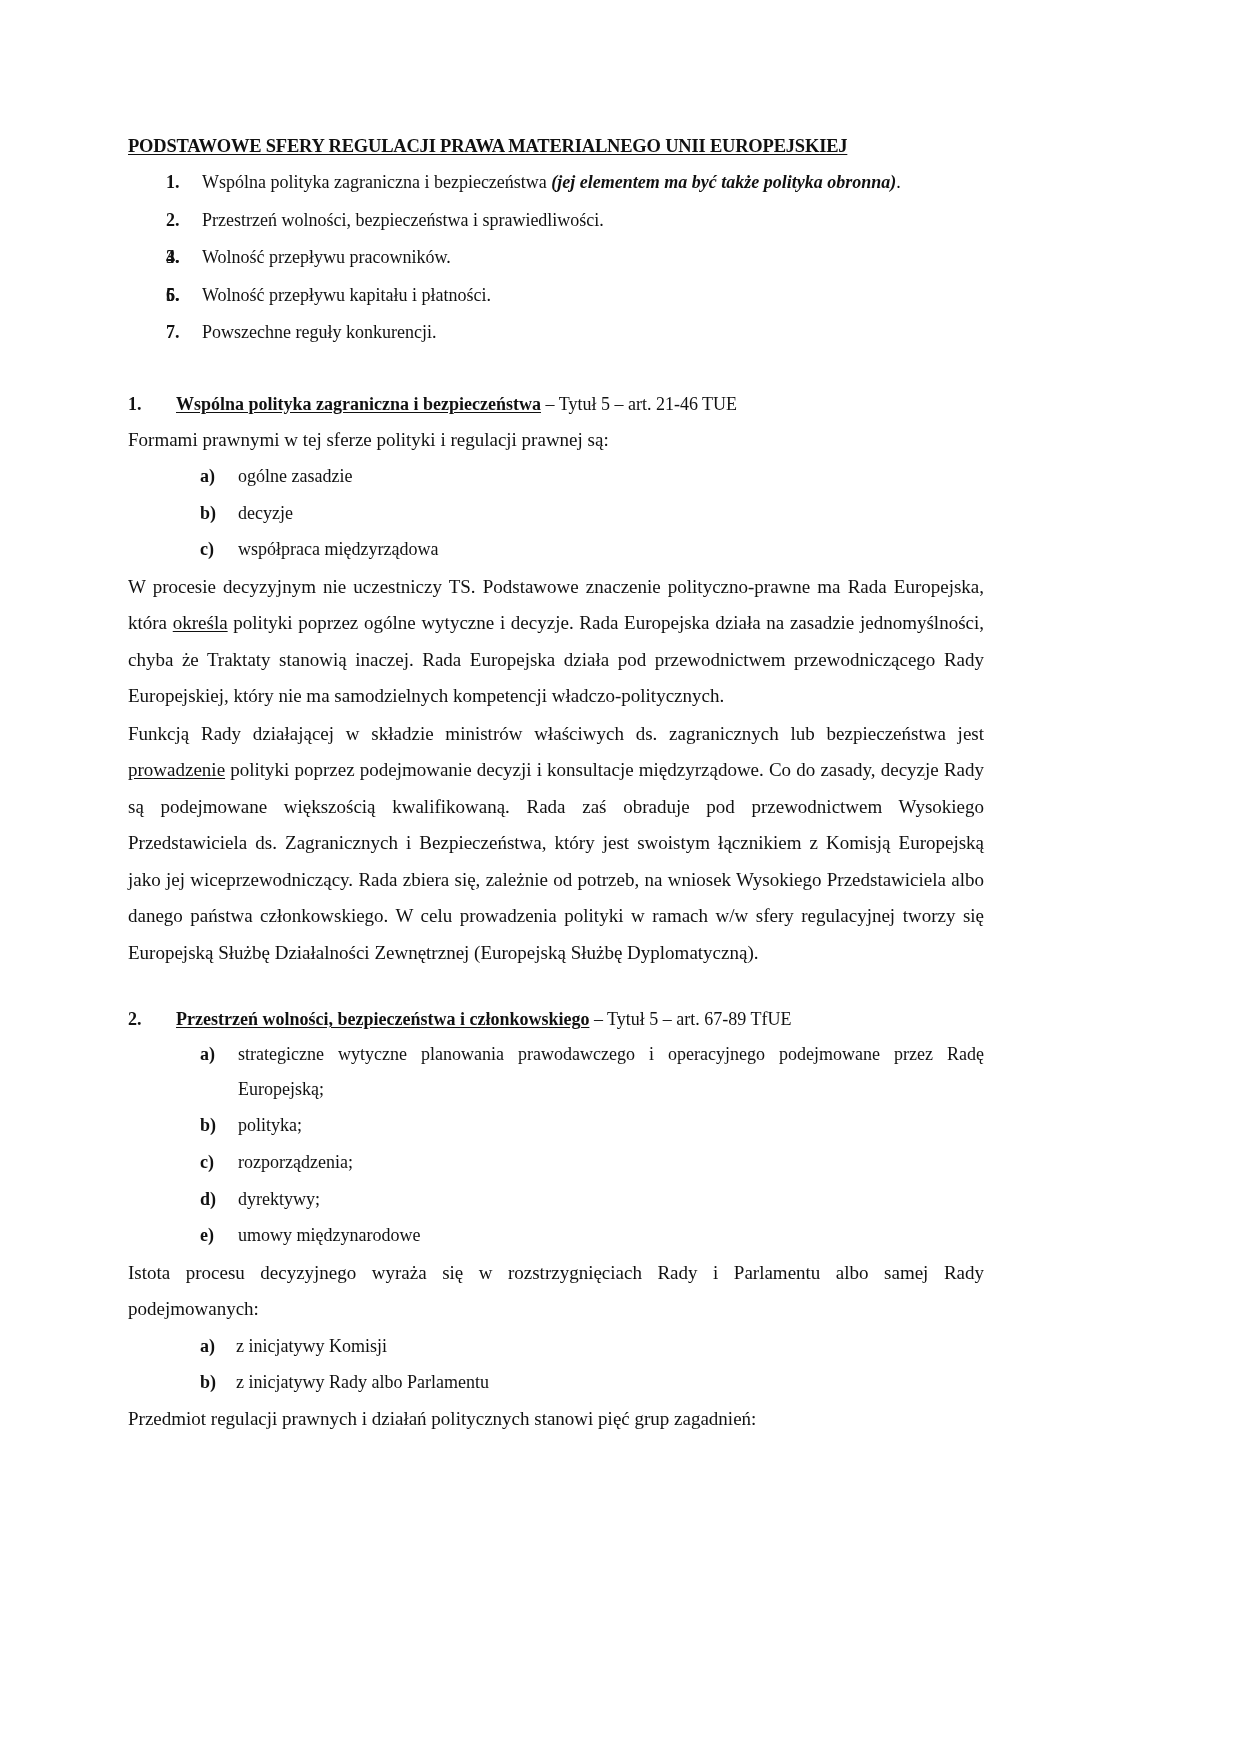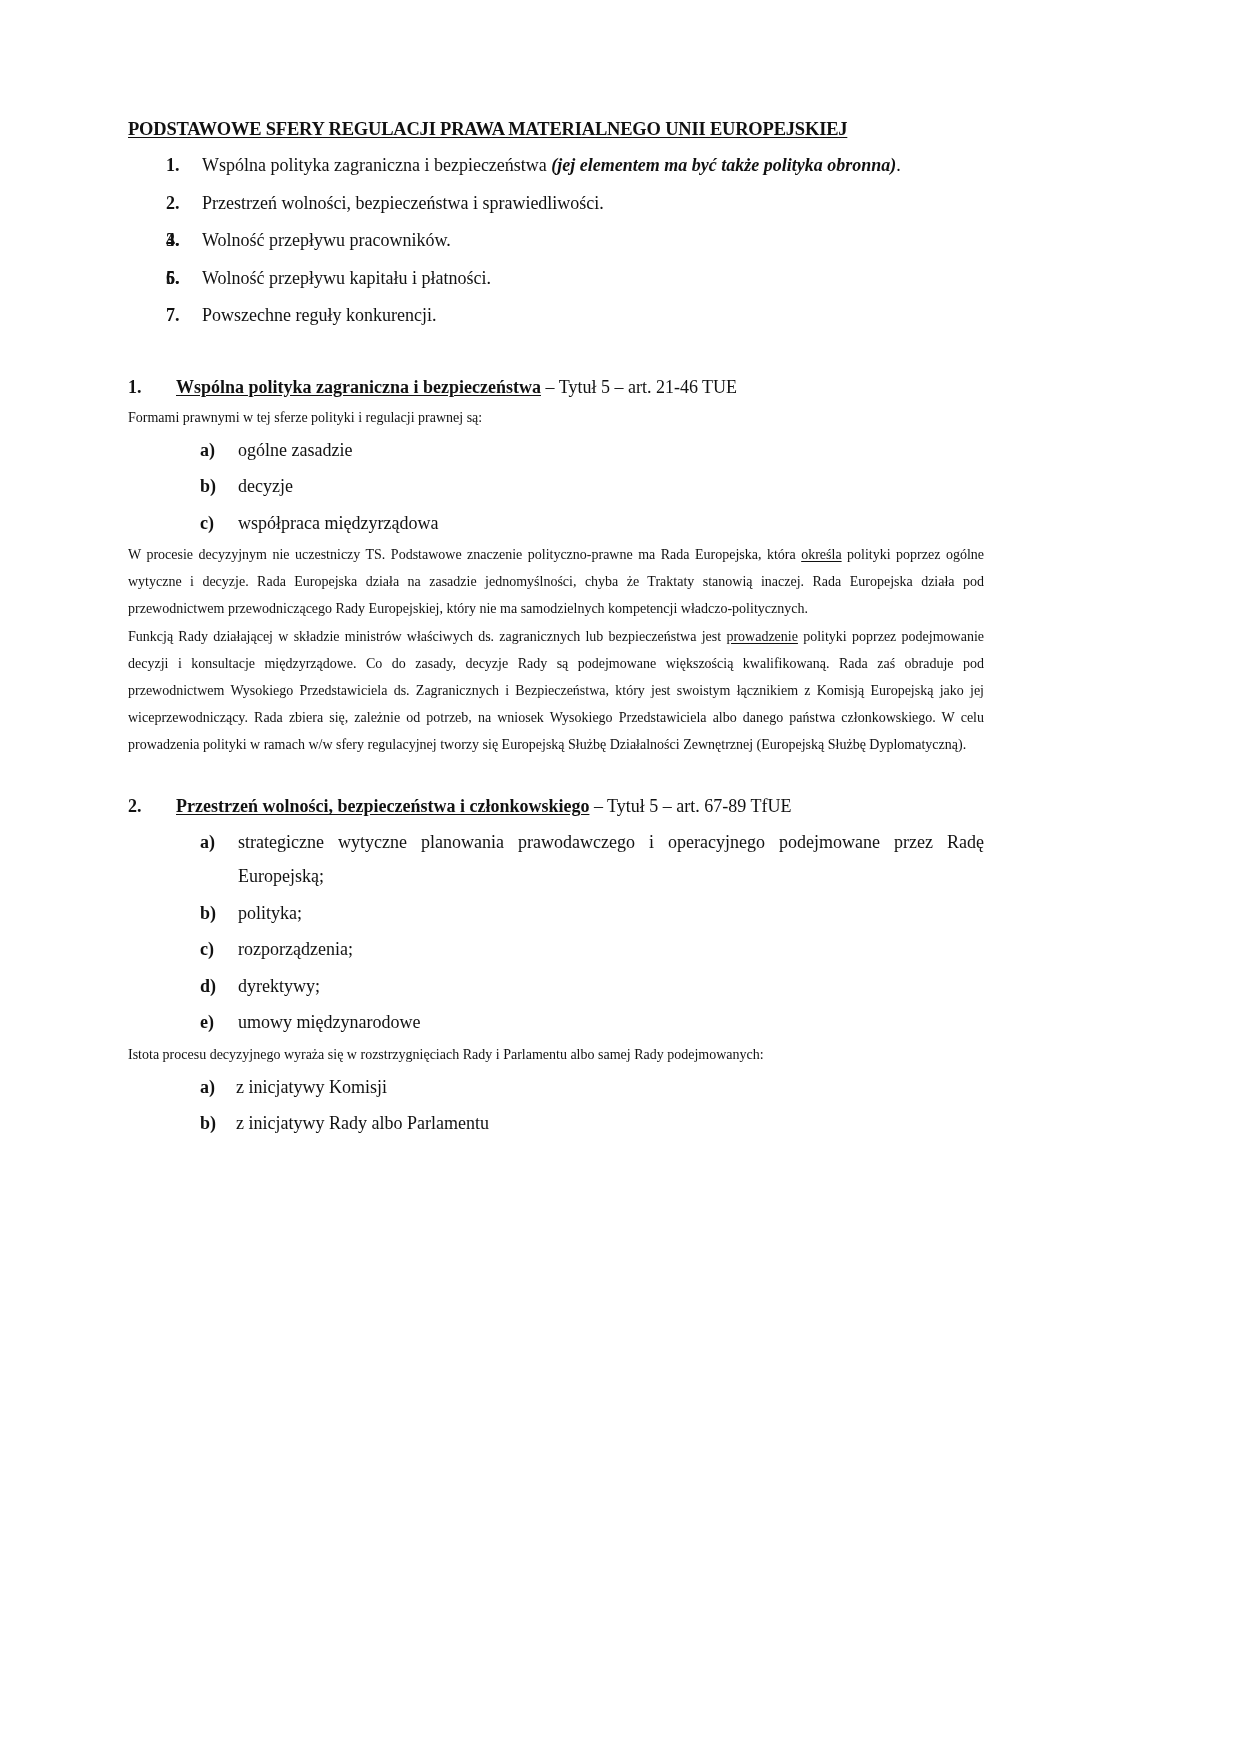--- a/index.html
+++ b/index.html
@@ -17,21 +17,21 @@
     width: 1240px;
     height: 1754px;
     margin: 0 auto;
     background: #ffffff;
     overflow: hidden;
     box-sizing: border-box;
   }
   .content {
     position: absolute;
     left: 128px;
-    top: 117px;
+    top: 134px;
     width: 856px;
   }
 
   
   .doc-title {
     font-size: 18.5px;
     font-weight: bold;
     letter-spacing: -0.2px;
     text-decoration: underline;
     text-underline-offset: 2px;
@@ -85,21 +85,21 @@
     font-weight: bold;
     text-decoration: underline;
     text-underline-offset: 2px;
   }
   .section-head .stail {
     font-weight: normal;
   }
 
   
   p.para {
-    font-size: 14px;
+    font-size: 19px;
     line-height: 1.92;
     margin: 0 0 1px 0;
     text-align: justify;
     text-justify: inter-word;
   }
   p.para.lead {
     text-align: left;
   }
   .u {
     text-decoration: underline;
@@ -222,16 +222,17 @@
 
       <ol class="sub-list narrow">
         <li>
           <span class="marker">a)</span><span>z inicjatywy Komisji</span>
         </li>
         <li>
           <span class="marker">b)</span><span>z inicjatywy Rady albo Parlamentu</span>
         </li>
       </ol>
 
+      <p class="para lead">Przedmiot regulacji prawnych i działań politycznych stanowi pięć grup zagadnień:</p>
     </div>
 
   </div>
 </div>
 
 </body></html>

